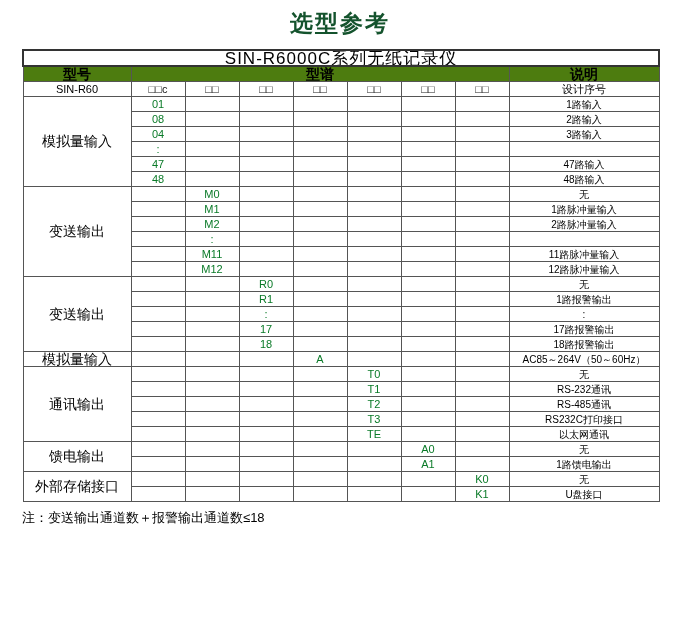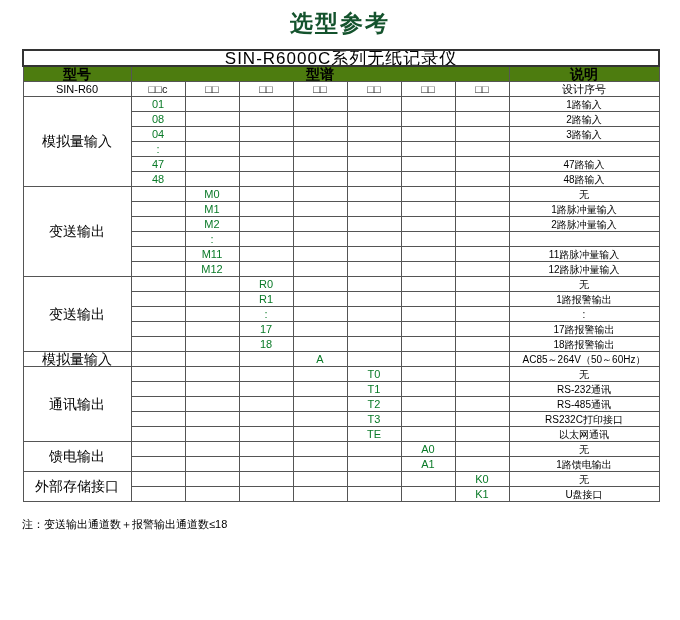--- a/index.html
+++ b/index.html
@@ -75,22 +75,22 @@
     font-size: 10px;
   }
   .seq-row td {
     font-size: 11px;
     font-weight: normal;
   }
   .blank {
     border: 1px solid #555;
   }
   .note {
-    margin: 15px 22px 0 22px;
-    font-size: 11px;
+    margin: 7px 22px 0 22px;
+    font-size: 13px;
   }
 </style>
 </head>
 <body>
 
 <div class="page-title">选型参考</div>
 
 <div class="table-wrap">
   <table class="spec">
     <colgroup>

